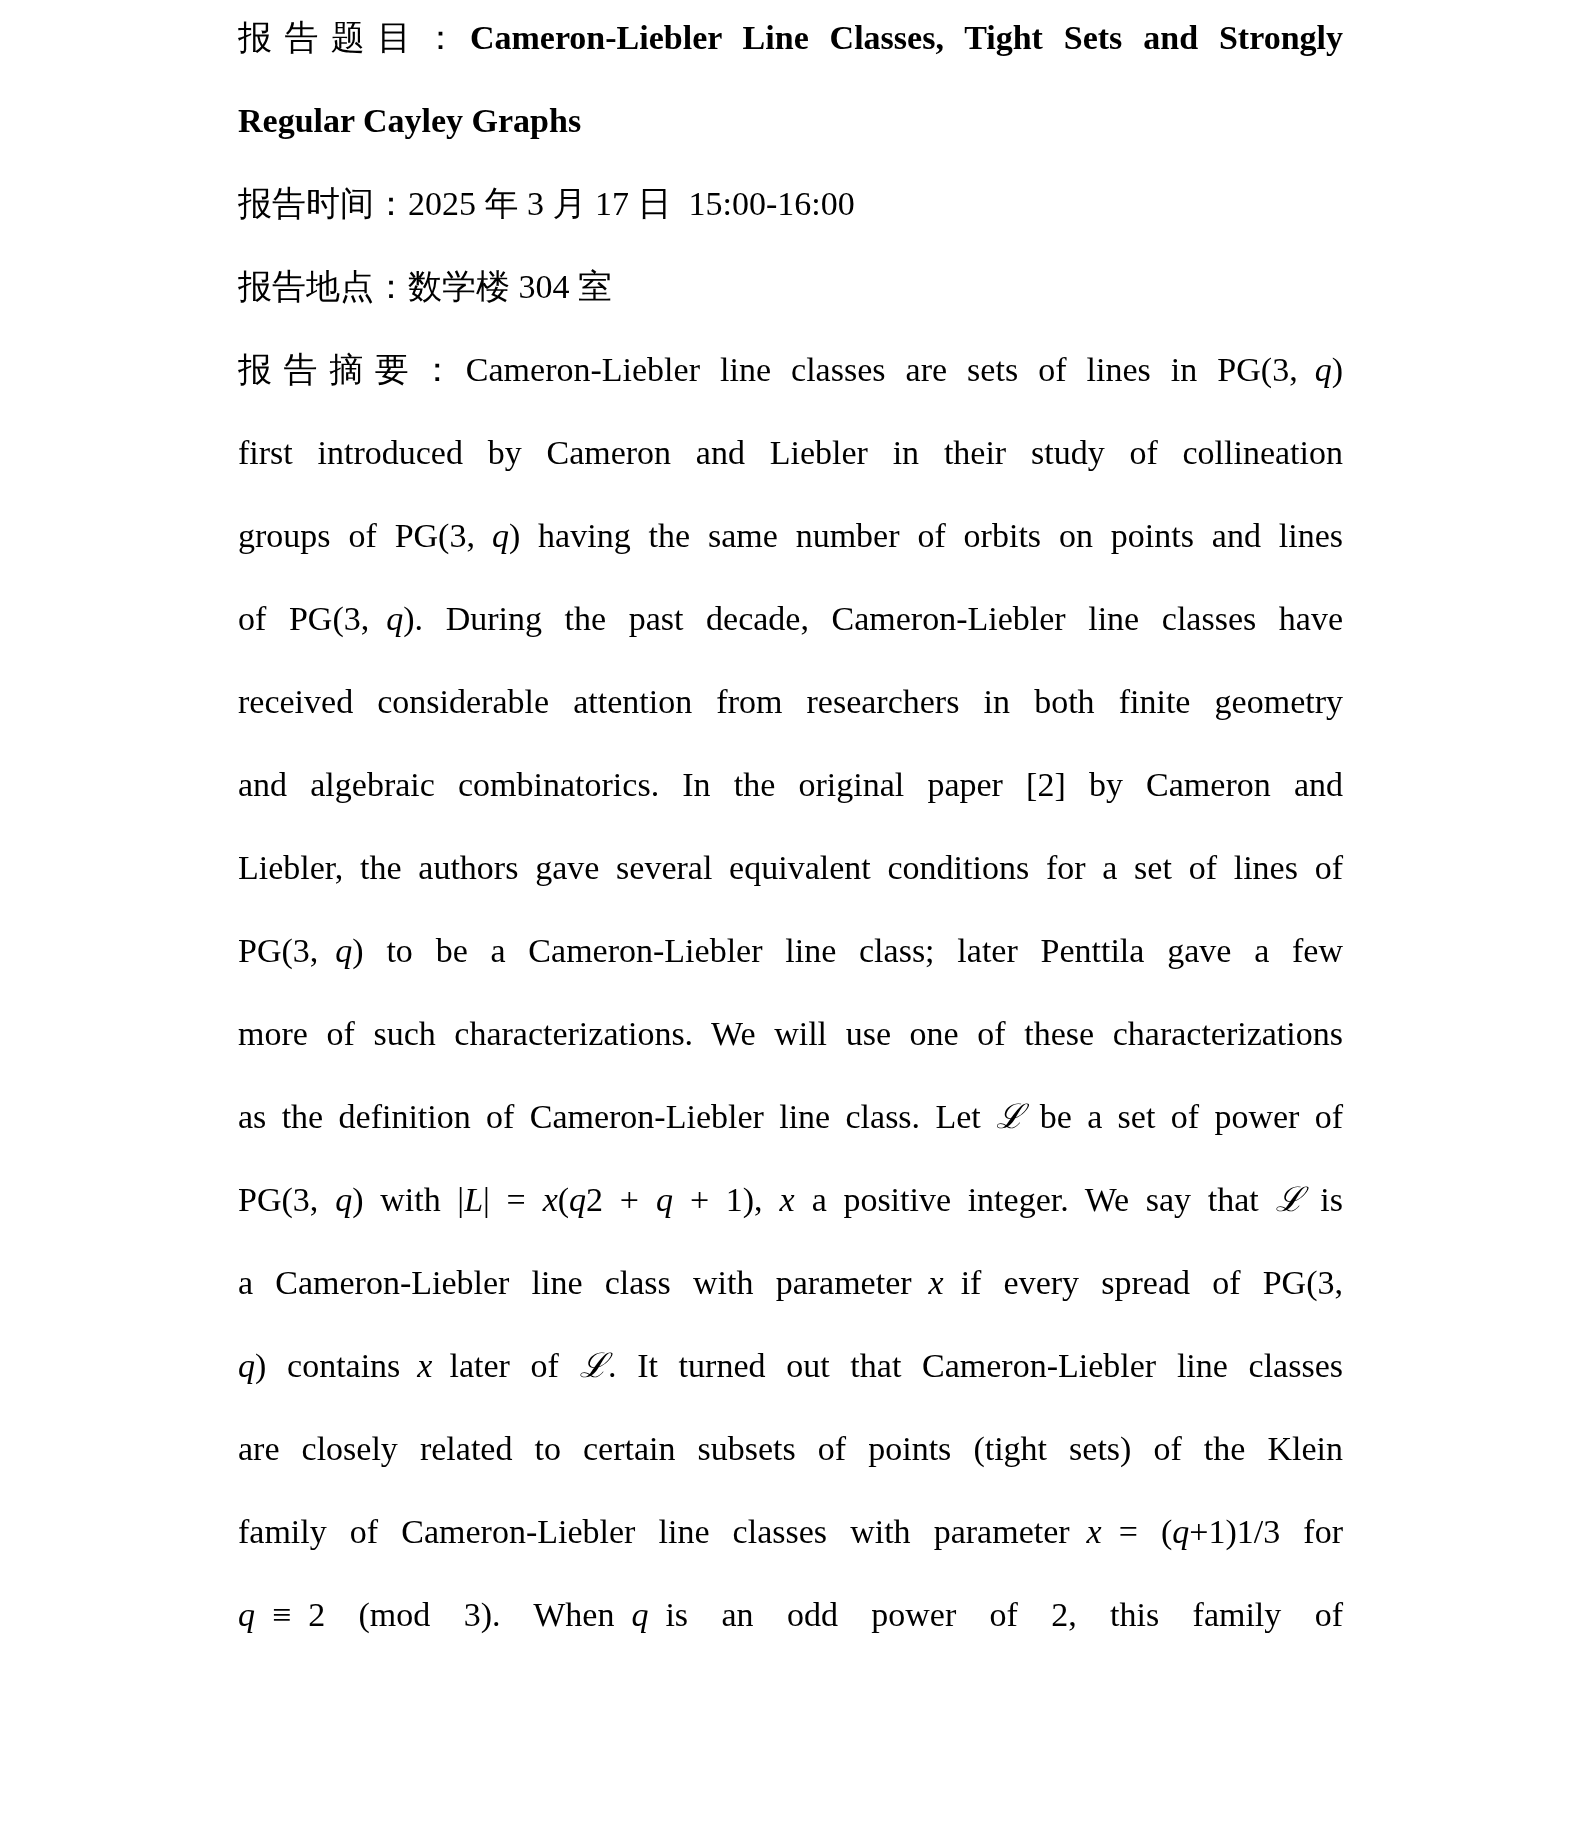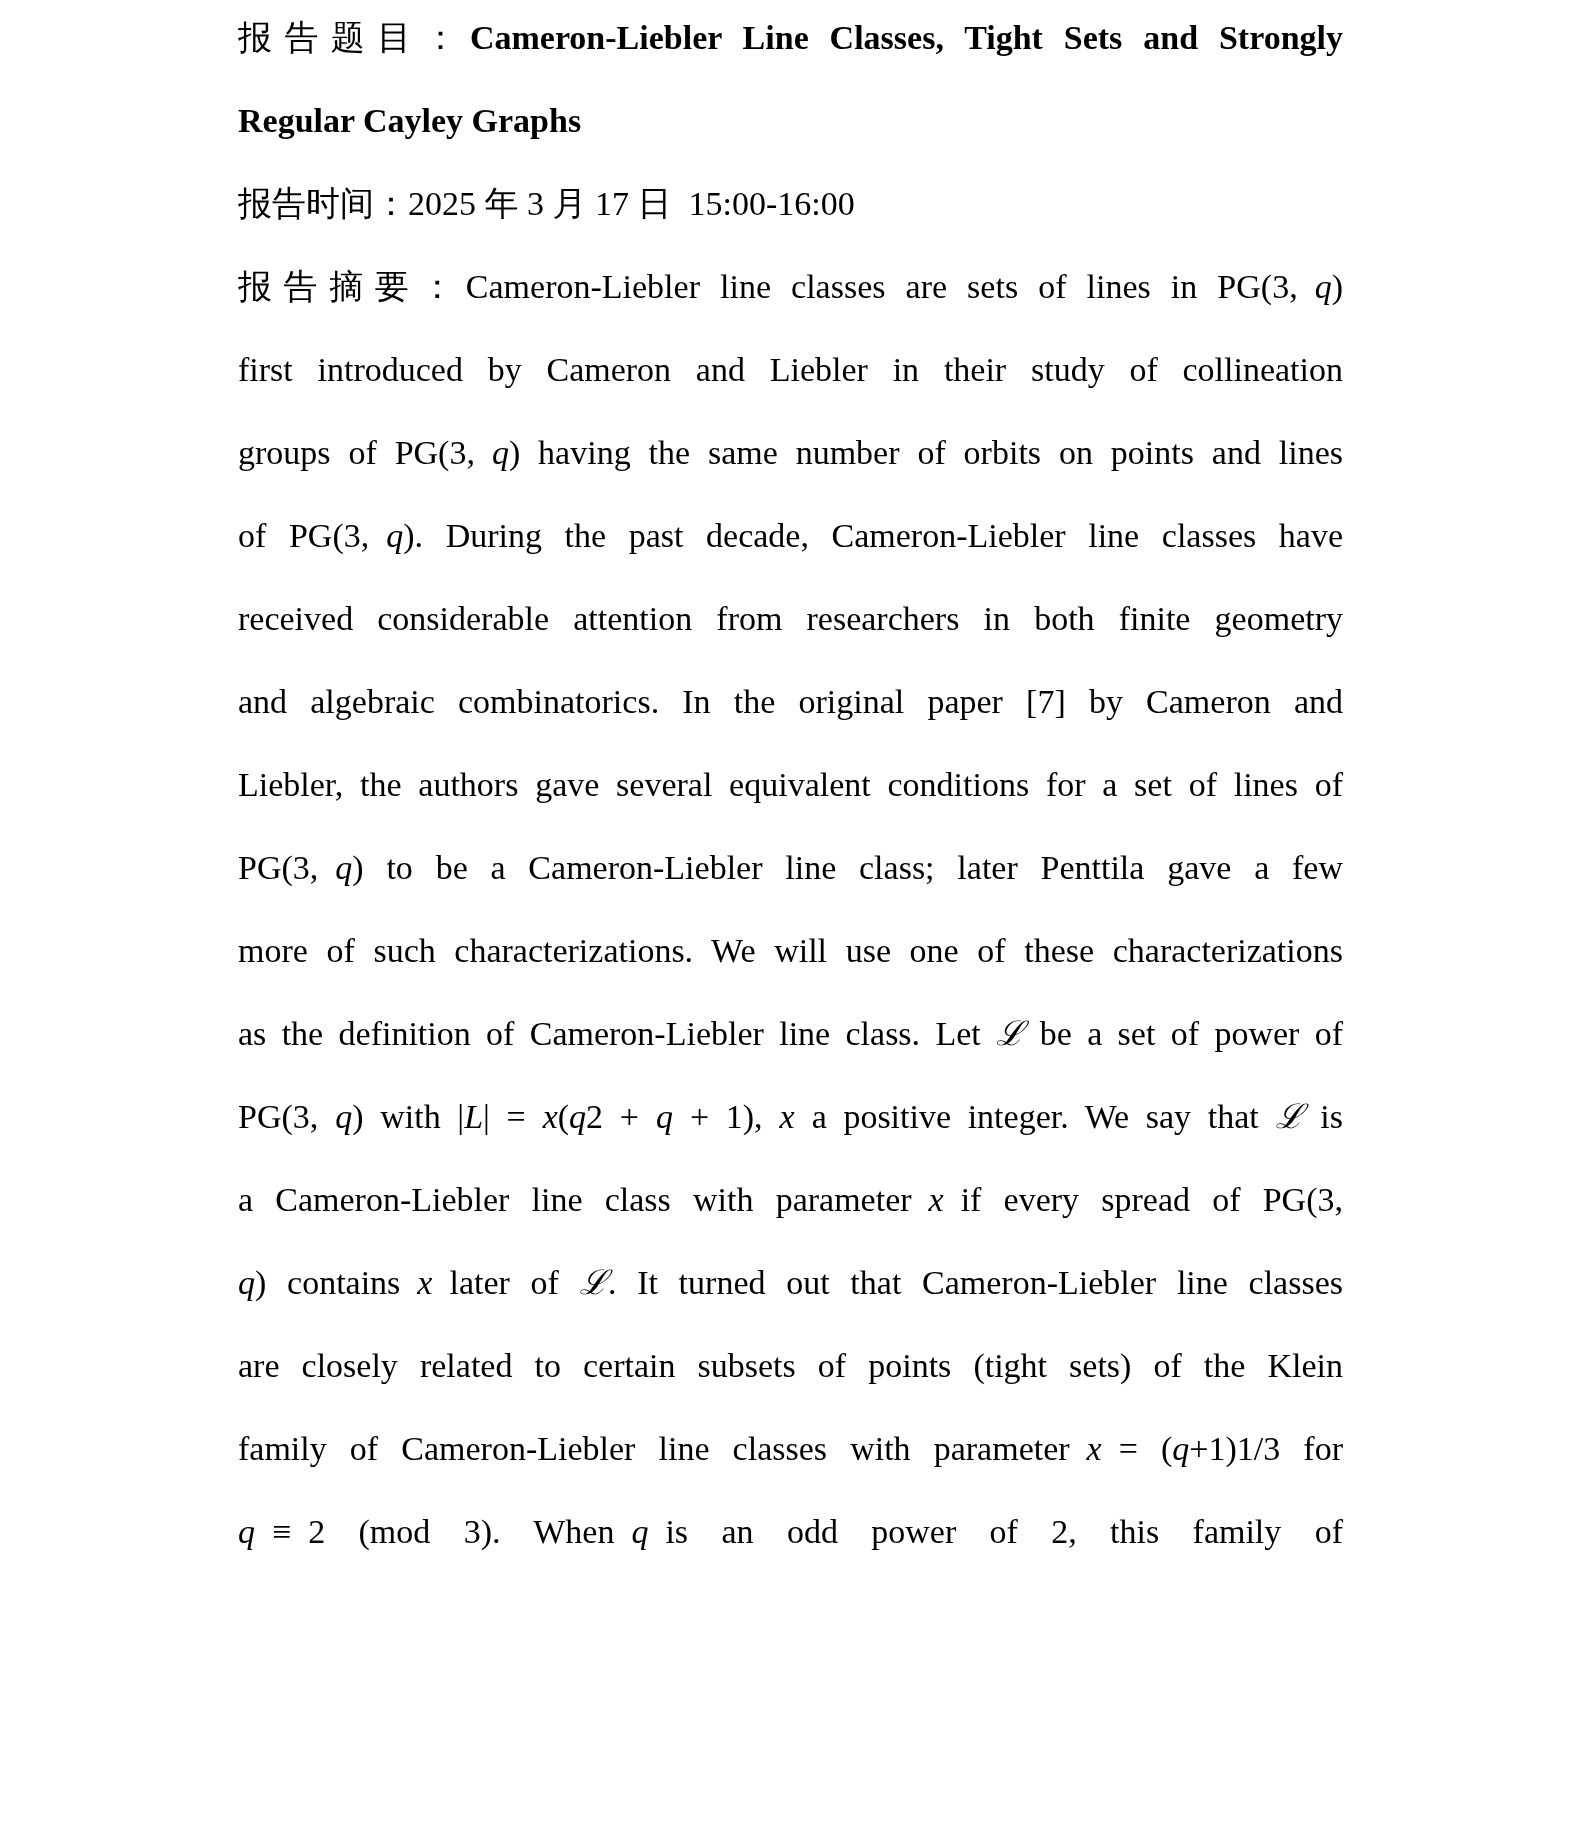--- a/index.html
+++ b/index.html
@@ -39,26 +39,27 @@
   .seg-italic { font-style: italic; }
 </style>
 </head>
 <body>
 
 <div class="page">
   <div class="text-block" id="doc-body">
       <div class="line jl"><span>报告题目：</span><span class="seg-bold">Cameron-Liebler Line Classes, Tight Sets and Strongly</span></div>
       <div class="line left"><span class="seg-bold">Regular Cayley Graphs</span></div>
       <div class="line left"><span>报告时间：2025 年 3 月 17 日 15:00-16:00</span></div>
+      <div class="line left"><span>报告地点：数学楼 304 室</span></div>
       <div class="line jl"><span>报告摘要：Cameron-Liebler line classes are sets of lines in PG(3, </span><span class="seg-italic">q</span><span>)</span></div>
       <div class="line jl"><span>first introduced by Cameron and Liebler in their study of collineation</span></div>
       <div class="line jl"><span>groups of PG(3, </span><span class="seg-italic">q</span><span>) having the same number of orbits on points and lines</span></div>
       <div class="line jl"><span>of PG(3, </span><span class="seg-italic">q</span><span>). During the past decade, Cameron-Liebler line classes have</span></div>
       <div class="line jl"><span>received considerable attention from researchers in both finite geometry</span></div>
-      <div class="line jl"><span>and algebraic combinatorics. In the original paper [7] by Cameron and</span></div>
+      <div class="line jl"><span>and algebraic combinatorics. In the original paper [2] by Cameron and</span></div>
       <div class="line jl"><span>Liebler, the authors gave several equivalent conditions for a set of lines of</span></div>
       <div class="line jl"><span>PG(3, </span><span class="seg-italic">q</span><span>) to be a Cameron-Liebler line class; later Penttila gave a few</span></div>
       <div class="line jl"><span>more of such characterizations. We will use one of these characterizations</span></div>
       <div class="line jl"><span>as the definition of Cameron-Liebler line class. Let </span><span class="seg-italic">ℒ</span><span> be a set of power of</span></div>
       <div class="line jl"><span>PG(3, </span><span class="seg-italic">q</span><span>) with |</span><span class="seg-italic">L</span><span>| = </span><span class="seg-italic">x</span><span>(</span><span class="seg-italic">q</span><span>2 + </span><span class="seg-italic">q</span><span> + 1), </span><span class="seg-italic">x</span><span> a positive integer. We say that </span><span class="seg-italic">ℒ</span><span> is</span></div>
       <div class="line jl"><span>a Cameron-Liebler line class with parameter </span><span class="seg-italic">x</span><span> if every spread of PG(3,</span></div>
       <div class="line jl"><span class="seg-italic">q</span><span>) contains </span><span class="seg-italic">x</span><span> later of </span><span class="seg-italic">ℒ</span><span>. It turned out that Cameron-Liebler line classes</span></div>
       <div class="line jl"><span>are closely related to certain subsets of points (tight sets) of the Klein</span></div>
       <div class="line jl"><span>family of Cameron-Liebler line classes with parameter </span><span class="seg-italic">x</span><span> = (</span><span class="seg-italic">q</span><span>+1)1/3 for</span></div>
       <div class="line jl"><span class="seg-italic">q</span><span> ≡ 2 (mod 3). When </span><span class="seg-italic">q</span><span> is an odd power of 2, this family of</span></div>

